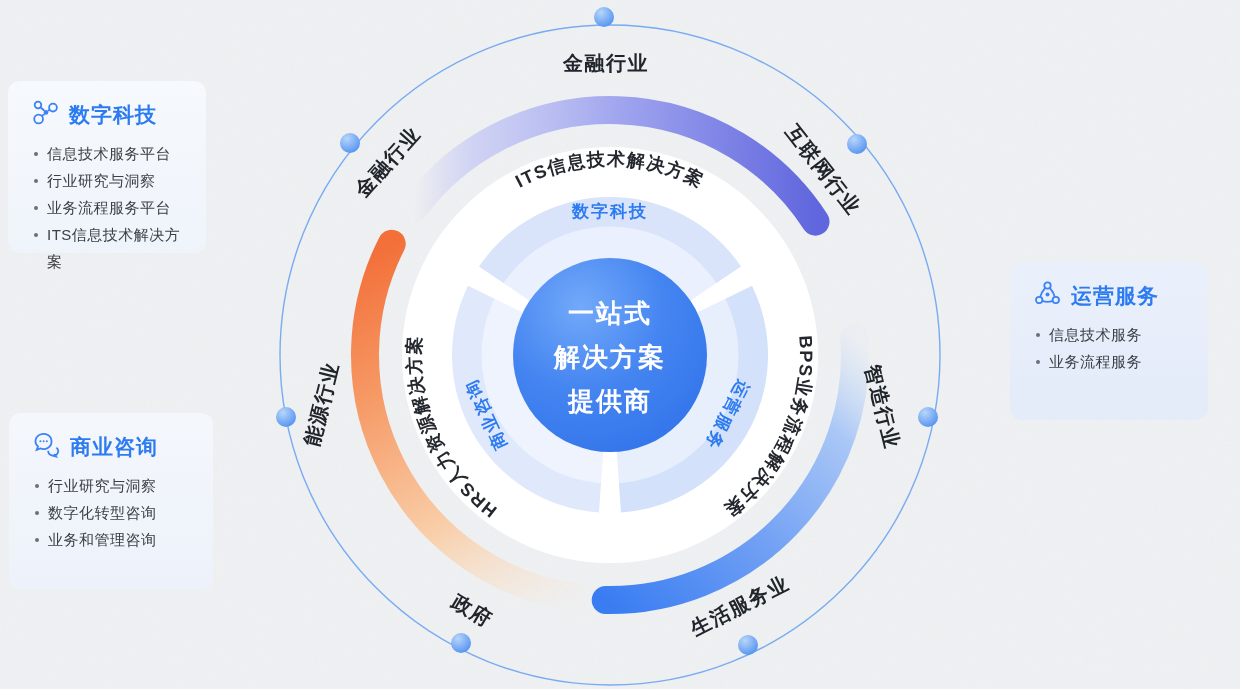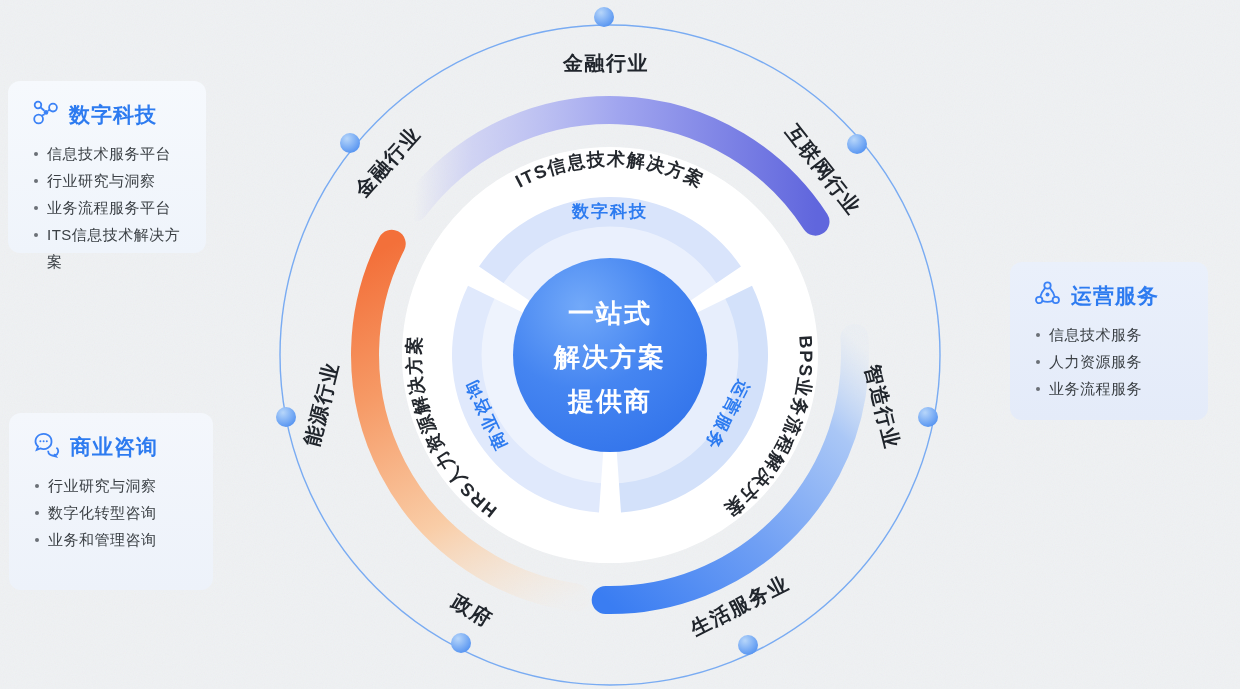--- a/index.html
+++ b/index.html
@@ -191,16 +191,15 @@
         <circle cx="13.5" cy="14.5" r="2" fill="#3b82f6" stroke="none"></circle>
         <path d="M11.2 7.9 Q7.2 12.6 6.2 16.9"></path>
         <path d="M15.8 7.9 Q19.8 12.6 20.8 16.9"></path>
         <path d="M8.4 20.9 Q13.5 22.8 18.6 20.9"></path>
       </svg>
     </span>
     <span class="ttl">运营服务</span>
   </div>
   <ul>
     <li>信息技术服务</li>
-    <li>人力资源服务</li>
     <li>业务流程服务</li>
   </ul>
 </div>
 
 </body></html>

